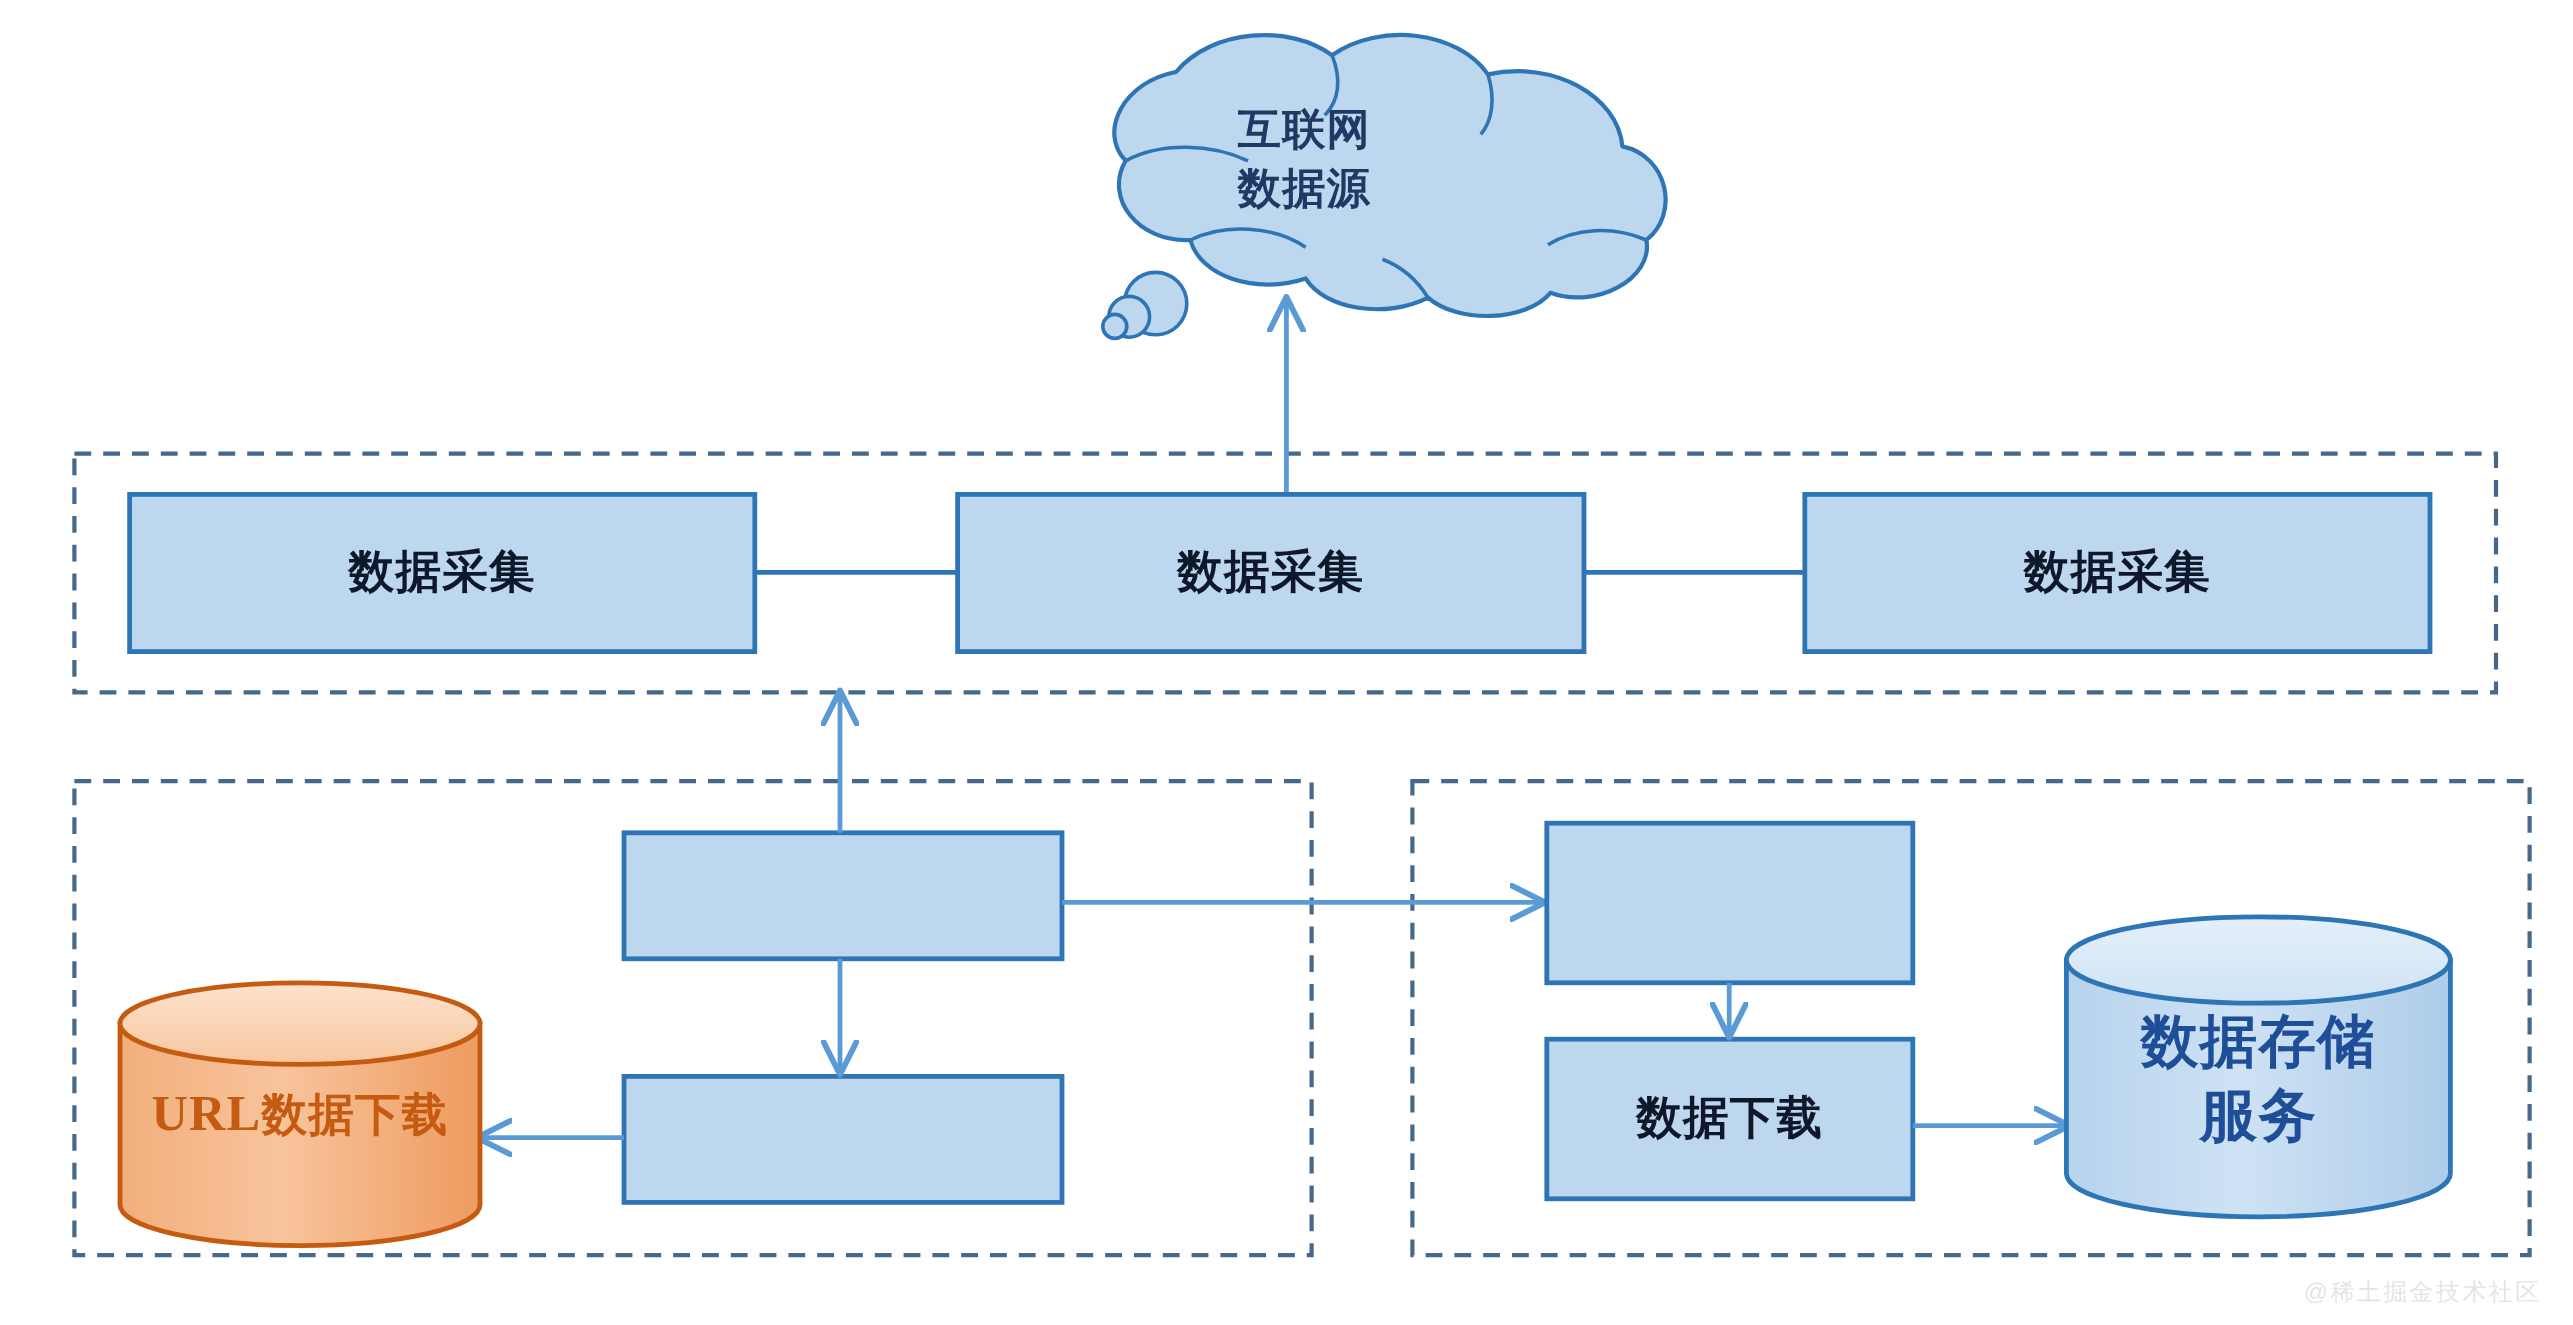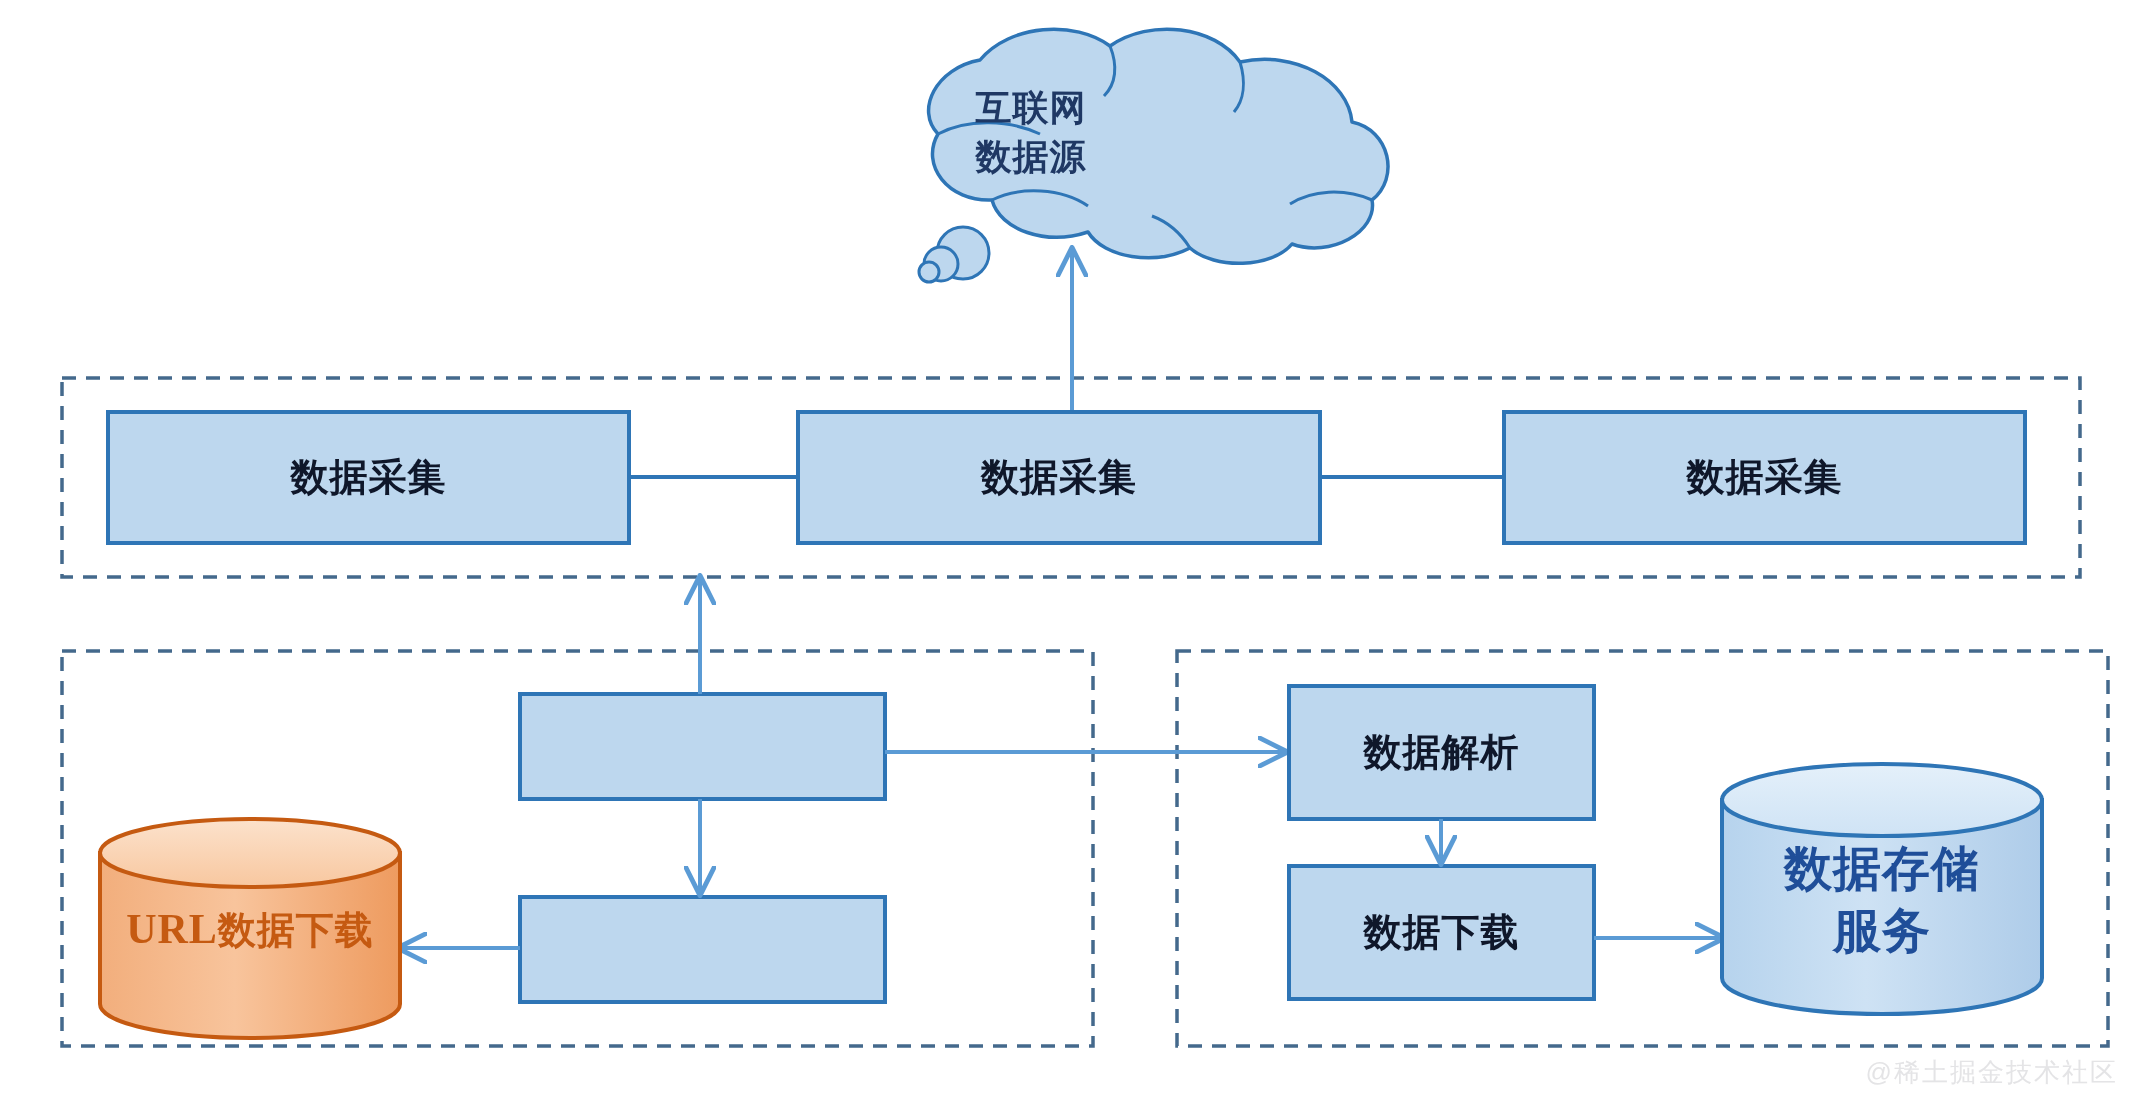--- a/index.html
+++ b/index.html
@@ -58,21 +58,21 @@
   .cloud-text {
     color: #1F3864;
     font-size: 36px;
     line-height: 1.35;
   }
   .watermark {
     position: absolute;
     right: 26px;
     bottom: 14px;
     color: #E4E4E6;
-    font-size: 26px;
+    font-size: 20px;
     letter-spacing: 2px;
     text-align: right;
   }
 </style>
 </head>
 <body>
 
 <div id="canvas">
 
   <svg class="layer" viewBox="0 0 2144 1104" xmlns="http://www.w3.org/2000/svg">
@@ -166,29 +166,28 @@
     <line x1="1441" y1="819" x2="1441" y2="862" stroke="#5B9BD5" stroke-width="4" marker-end="url(#arrowBlue)"></line>
 
     <line x1="1594" y1="938" x2="1722" y2="938" stroke="#5B9BD5" stroke-width="4" marker-end="url(#arrowBlue)"></line>
 
     <g>
       <path d="M 1722 800 L 1722 978 A 160 36 0 0 0 2042 978 L 2042 800 Z" fill="url(#storeBody)" stroke="#2E75B6" stroke-width="4"></path>
       <ellipse cx="1882" cy="800" rx="160" ry="36" fill="url(#storeTop)" stroke="#2E75B6" stroke-width="4"></ellipse>
     </g>
   </svg>
 
-  <div class="node-label cloud-text" style="left:896px; top:78px; width:270px; height:110px;">互联网
+  <div class="node-label cloud-text" style="left:952px; top:78px; width:270px; height:110px;">互联网
 数据源</div>
 
   <div class="node-label blue-text" style="left:108px; top:412px; width:521px; height:131px;">数据采集</div>
   <div class="node-label blue-text" style="left:798px; top:412px; width:522px; height:131px;">数据采集</div>
   <div class="node-label blue-text" style="left:1504px; top:412px; width:521px; height:131px;">数据采集</div>
 
 
-  <div class="node-label blue-text" style="left:1289px; top:686px; width:305px; height:133px;">数据解析</div>
   <div class="node-label blue-text" style="left:1289px; top:866px; width:305px; height:133px;">数据下载</div>
 
   <div class="node-label url-text" style="left:100px; top:860px; width:300px; height:140px; flex-direction:row;">
     <span class="latin">URL</span>
     <span>数据下载</span>
   </div>
 
   <div class="node-label store-text" style="left:1722px; top:820px; width:320px; height:160px;">数据存储
 服务</div>
 

